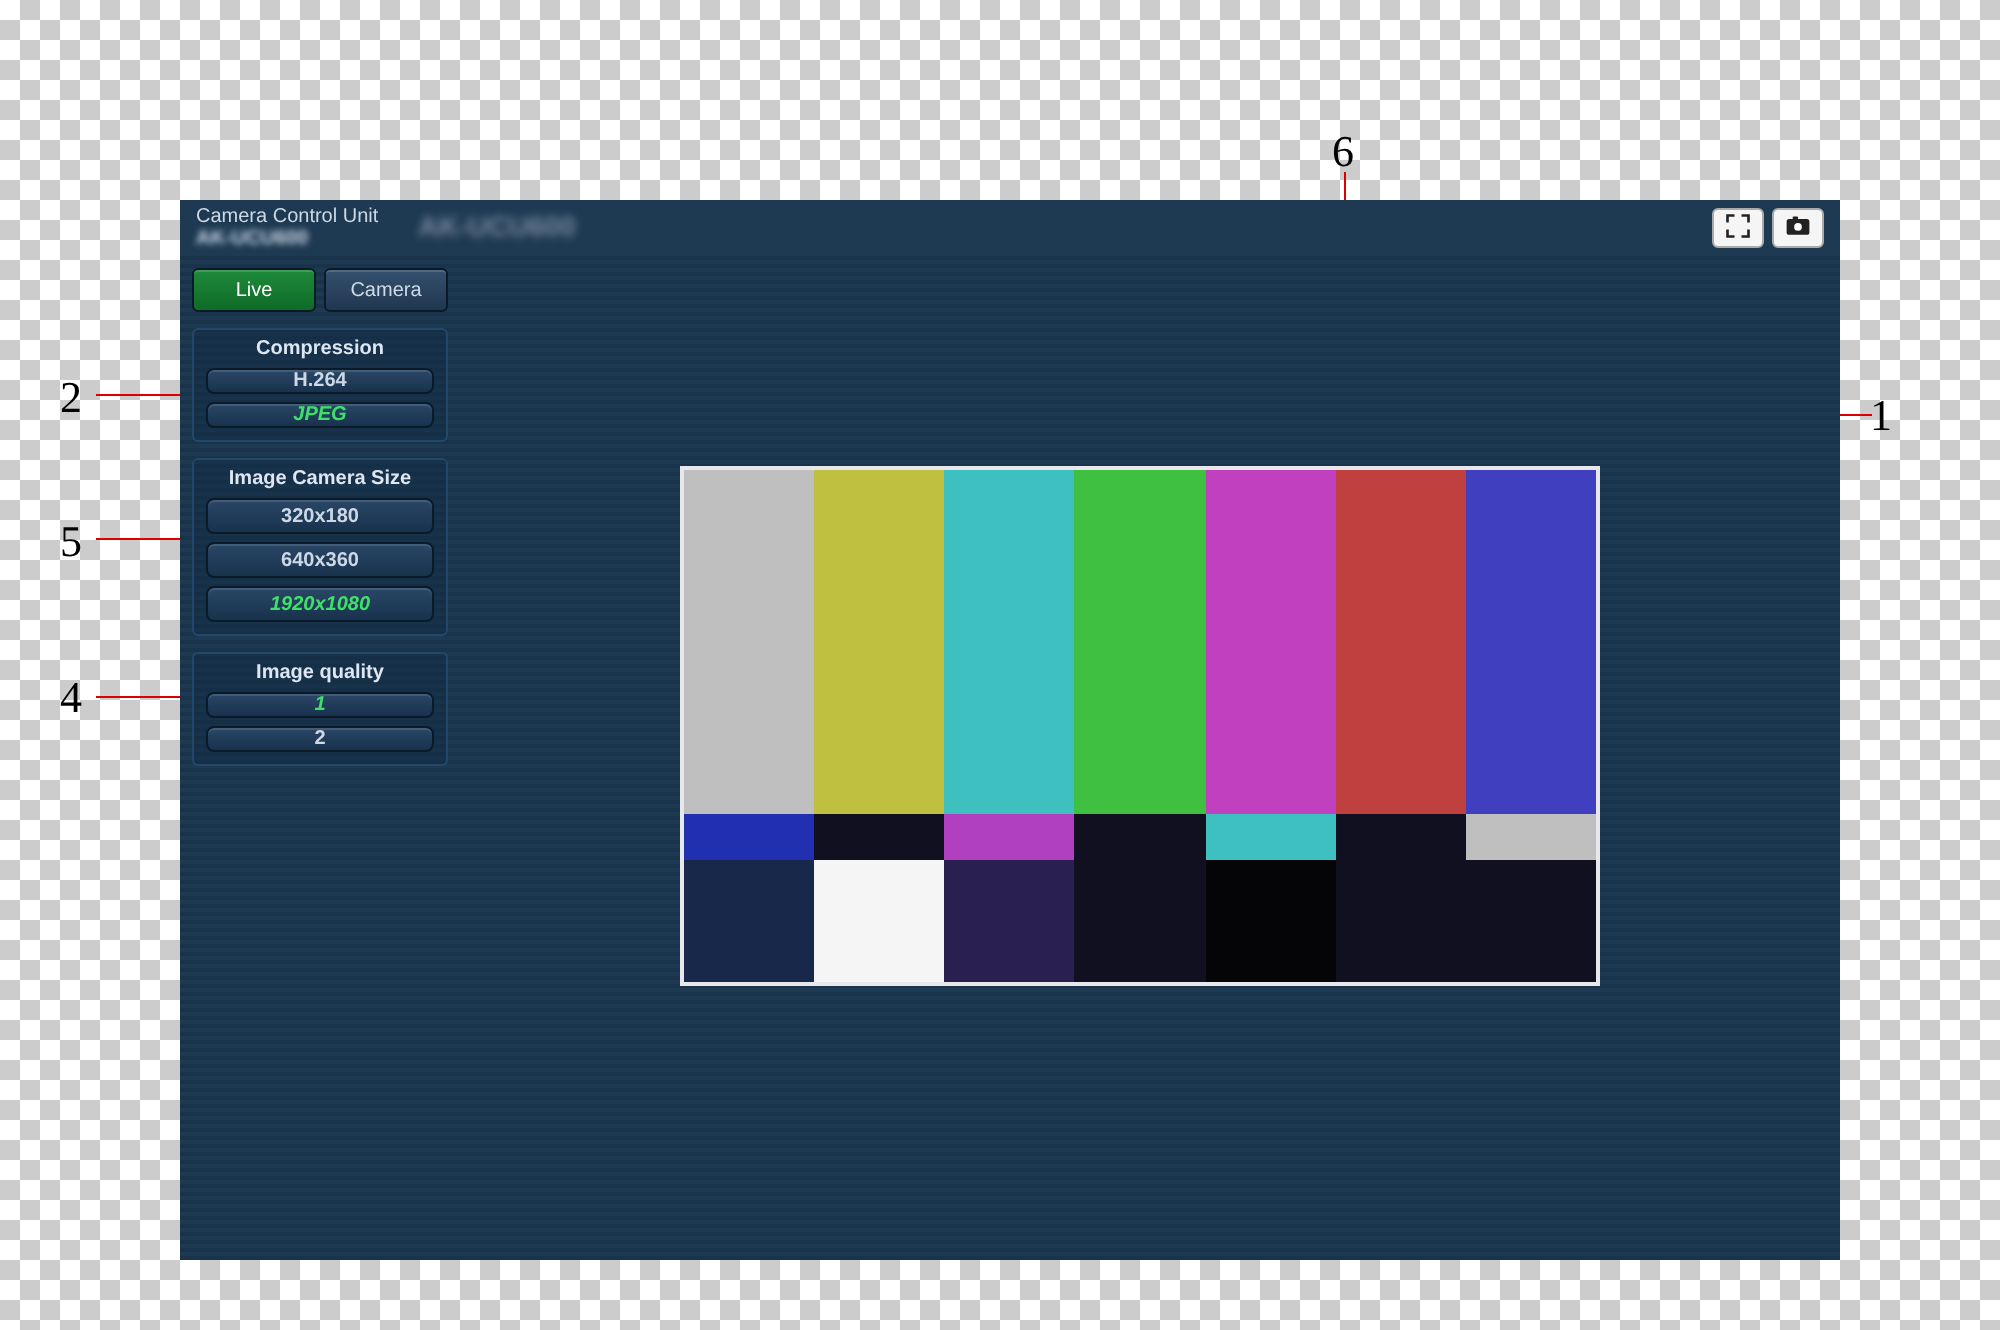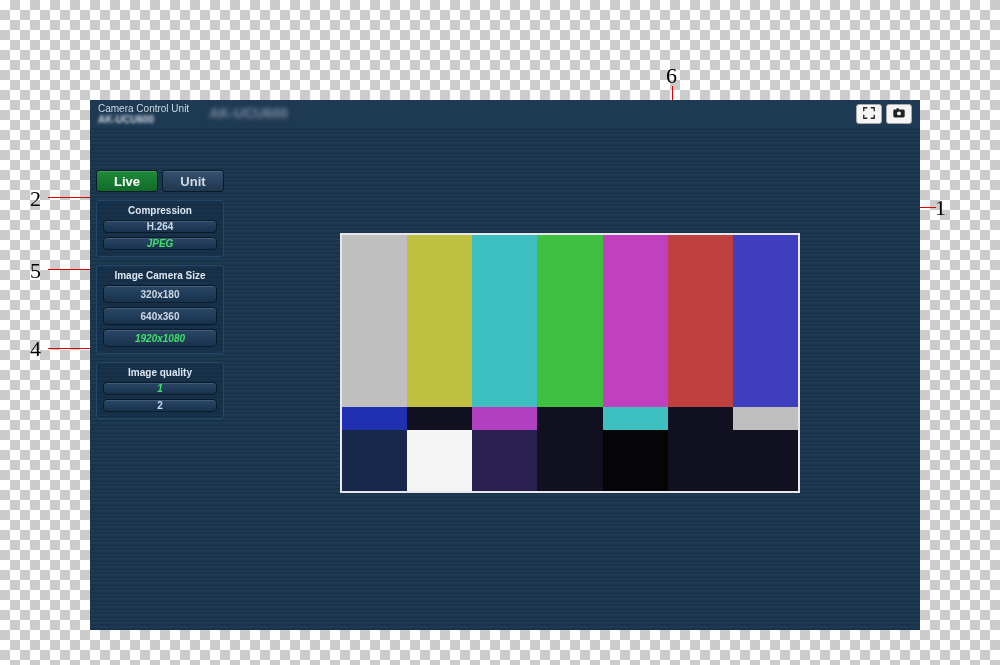--- a/index.html
+++ b/index.html
@@ -63,26 +63,25 @@
     display: flex;
     flex-direction: column;
     gap: 8px;
   }
   .tab-row { display: flex; gap: 4px; }
   .tab-btn {
     flex: 1;
     height: 22px;
     border: 1px solid #0a1a28;
     border-radius: 3px;
-    font-size: 13px;
-    font-weight: bold;
+    font-size: 10px;
+    font-weight: normal;
     display: flex; align-items: center; justify-content: center;
     box-shadow: inset 0 1px 0 rgba(255,255,255,.15);
     cursor: pointer;
-    margin-top: 36px;
   }
   .tab-live { background: linear-gradient(#1e8a3a,#0f6b28); color: #fff; }
   .tab-setup { background: linear-gradient(#35506e,#203750); color: #d0dae8; }
 
   .panel {
     border: 1px solid #23486b;
     border-radius: 3px;
     background: rgba(20,45,70,.6);
     padding: 4px 6px 6px;
     text-align: center;
@@ -187,21 +186,21 @@
         </svg>
       </span>
     </div>
   </div>
 
   <div class="body-row">
     <div class="sidebar">
 
       <div class="tab-row">
         <div class="tab-btn tab-live">Live</div>
-        <div class="tab-btn tab-setup">Unit</div>
+        <div class="tab-btn tab-setup">Camera</div>
       </div>
 
       <div class="panel">
         <div class="panel-title">Compression</div>
         <div class="pill-row">
           <div class="pill">H.264</div>
           <div class="pill active-green">JPEG</div>
         </div>
       </div>
 

